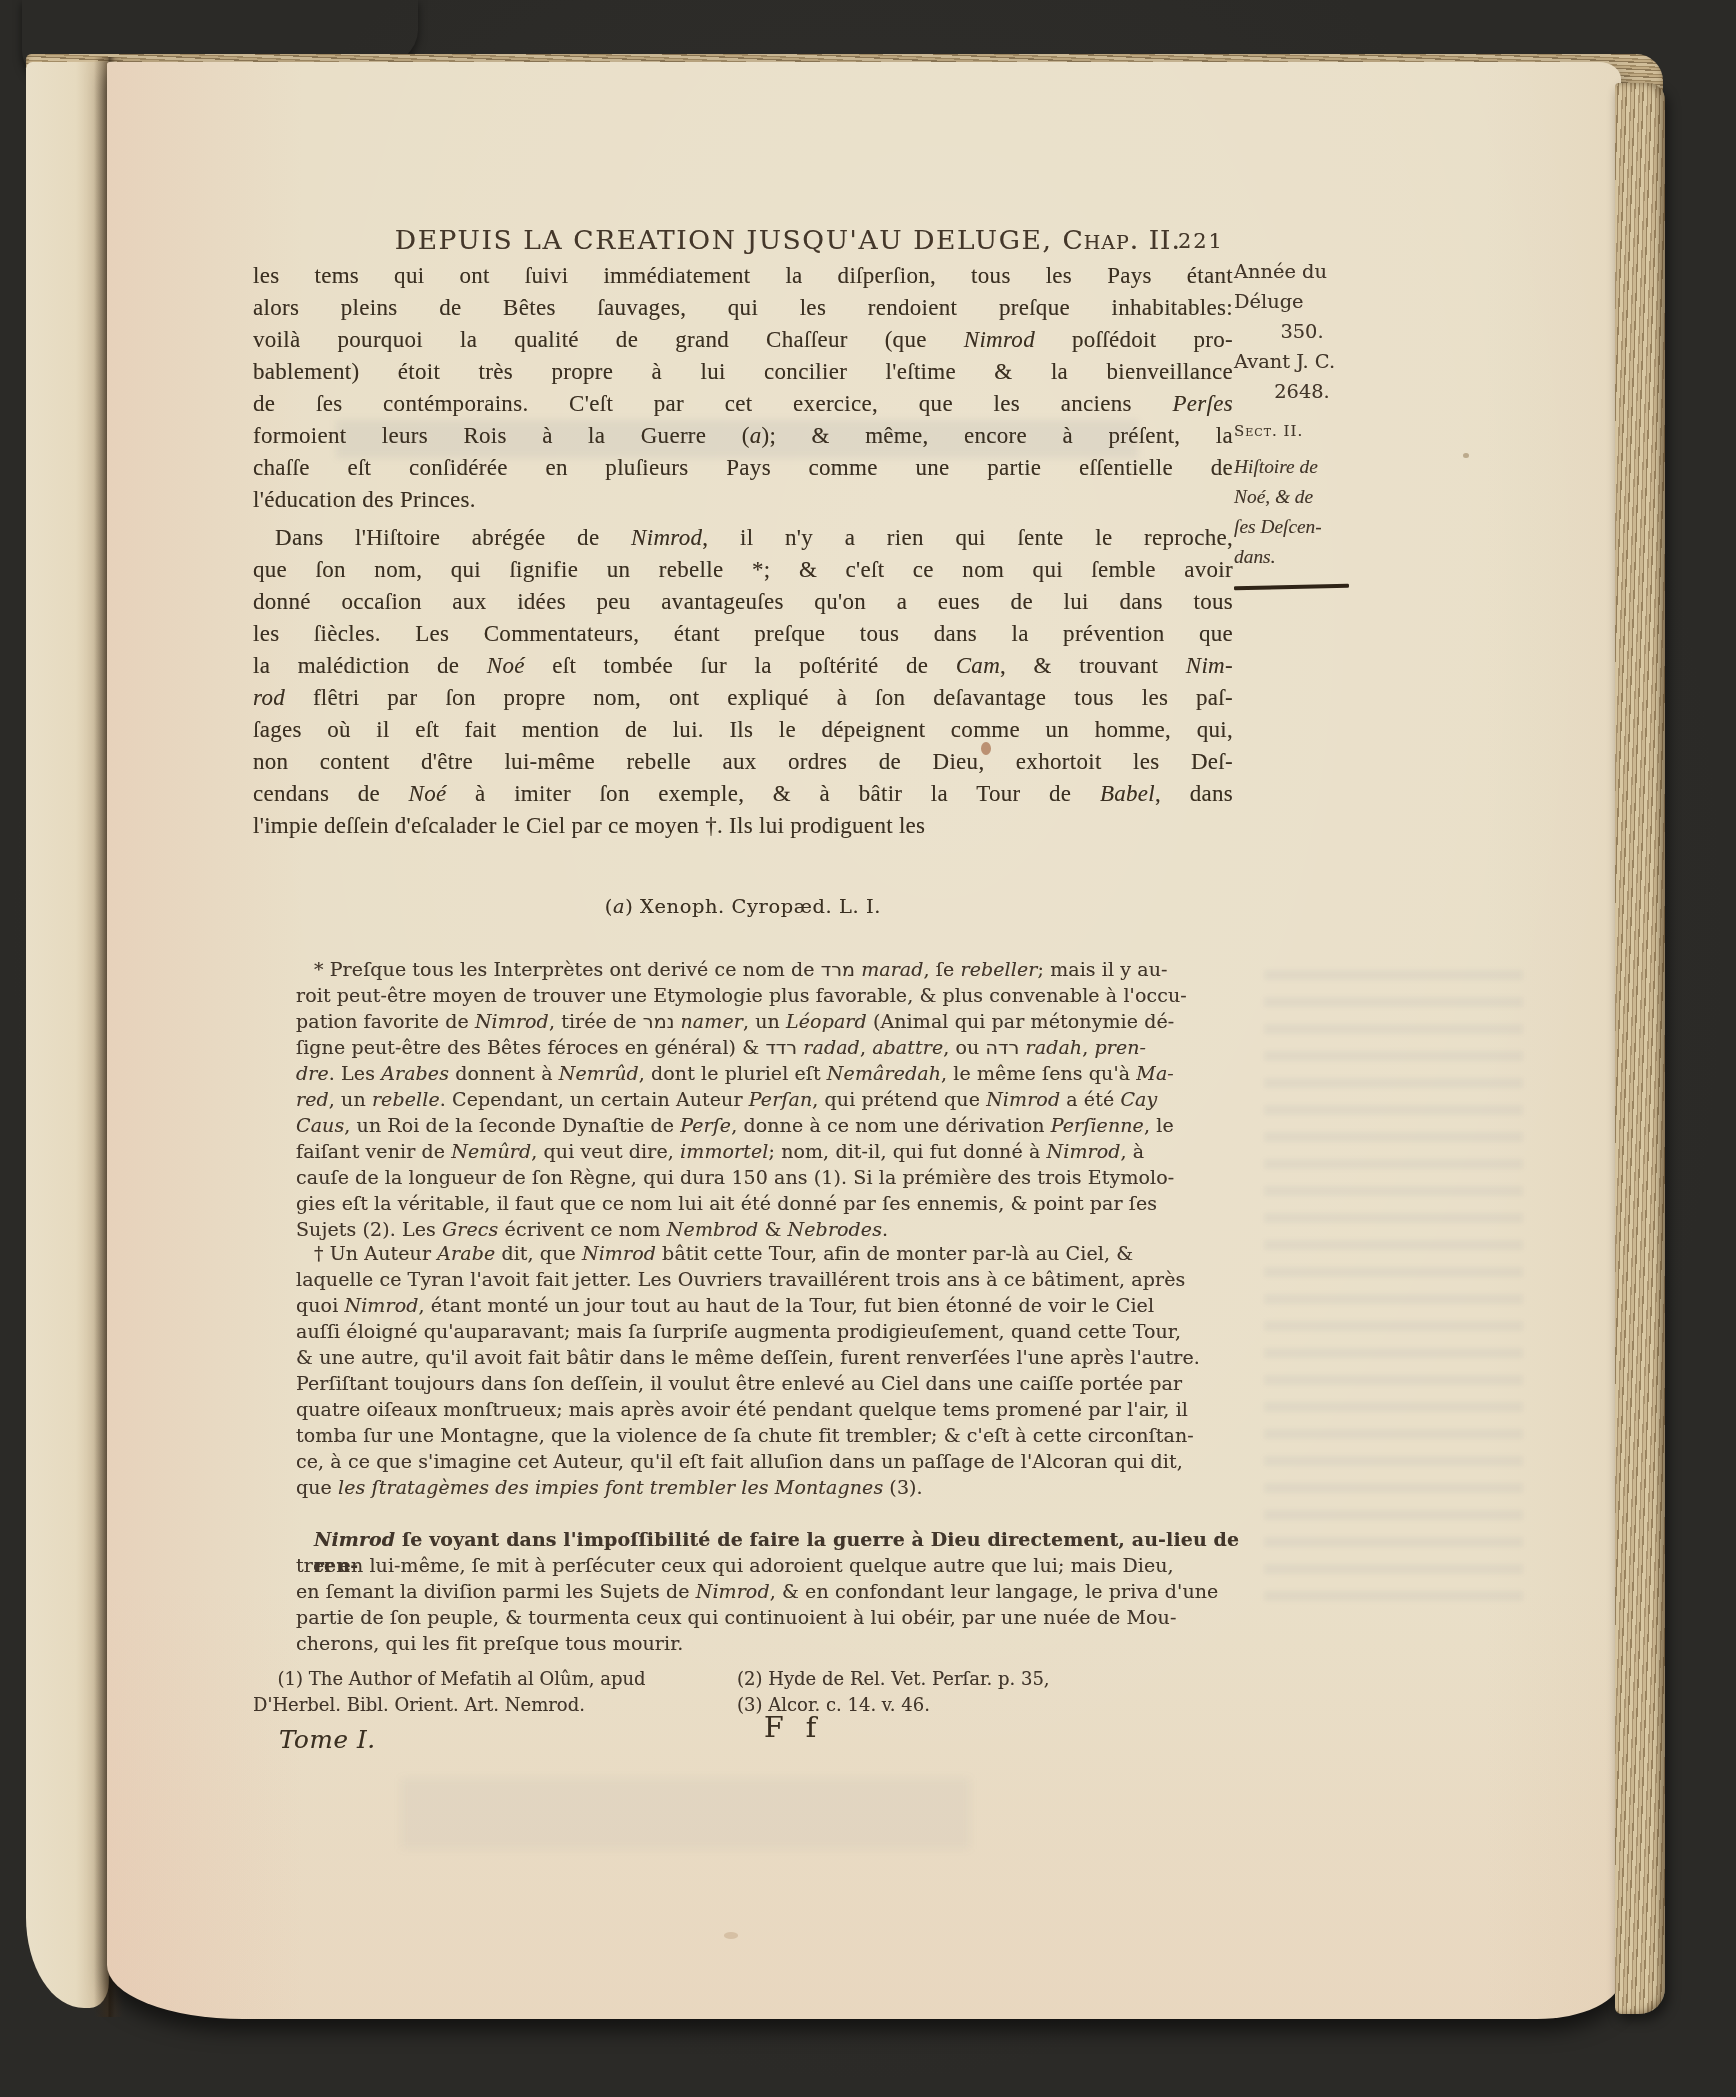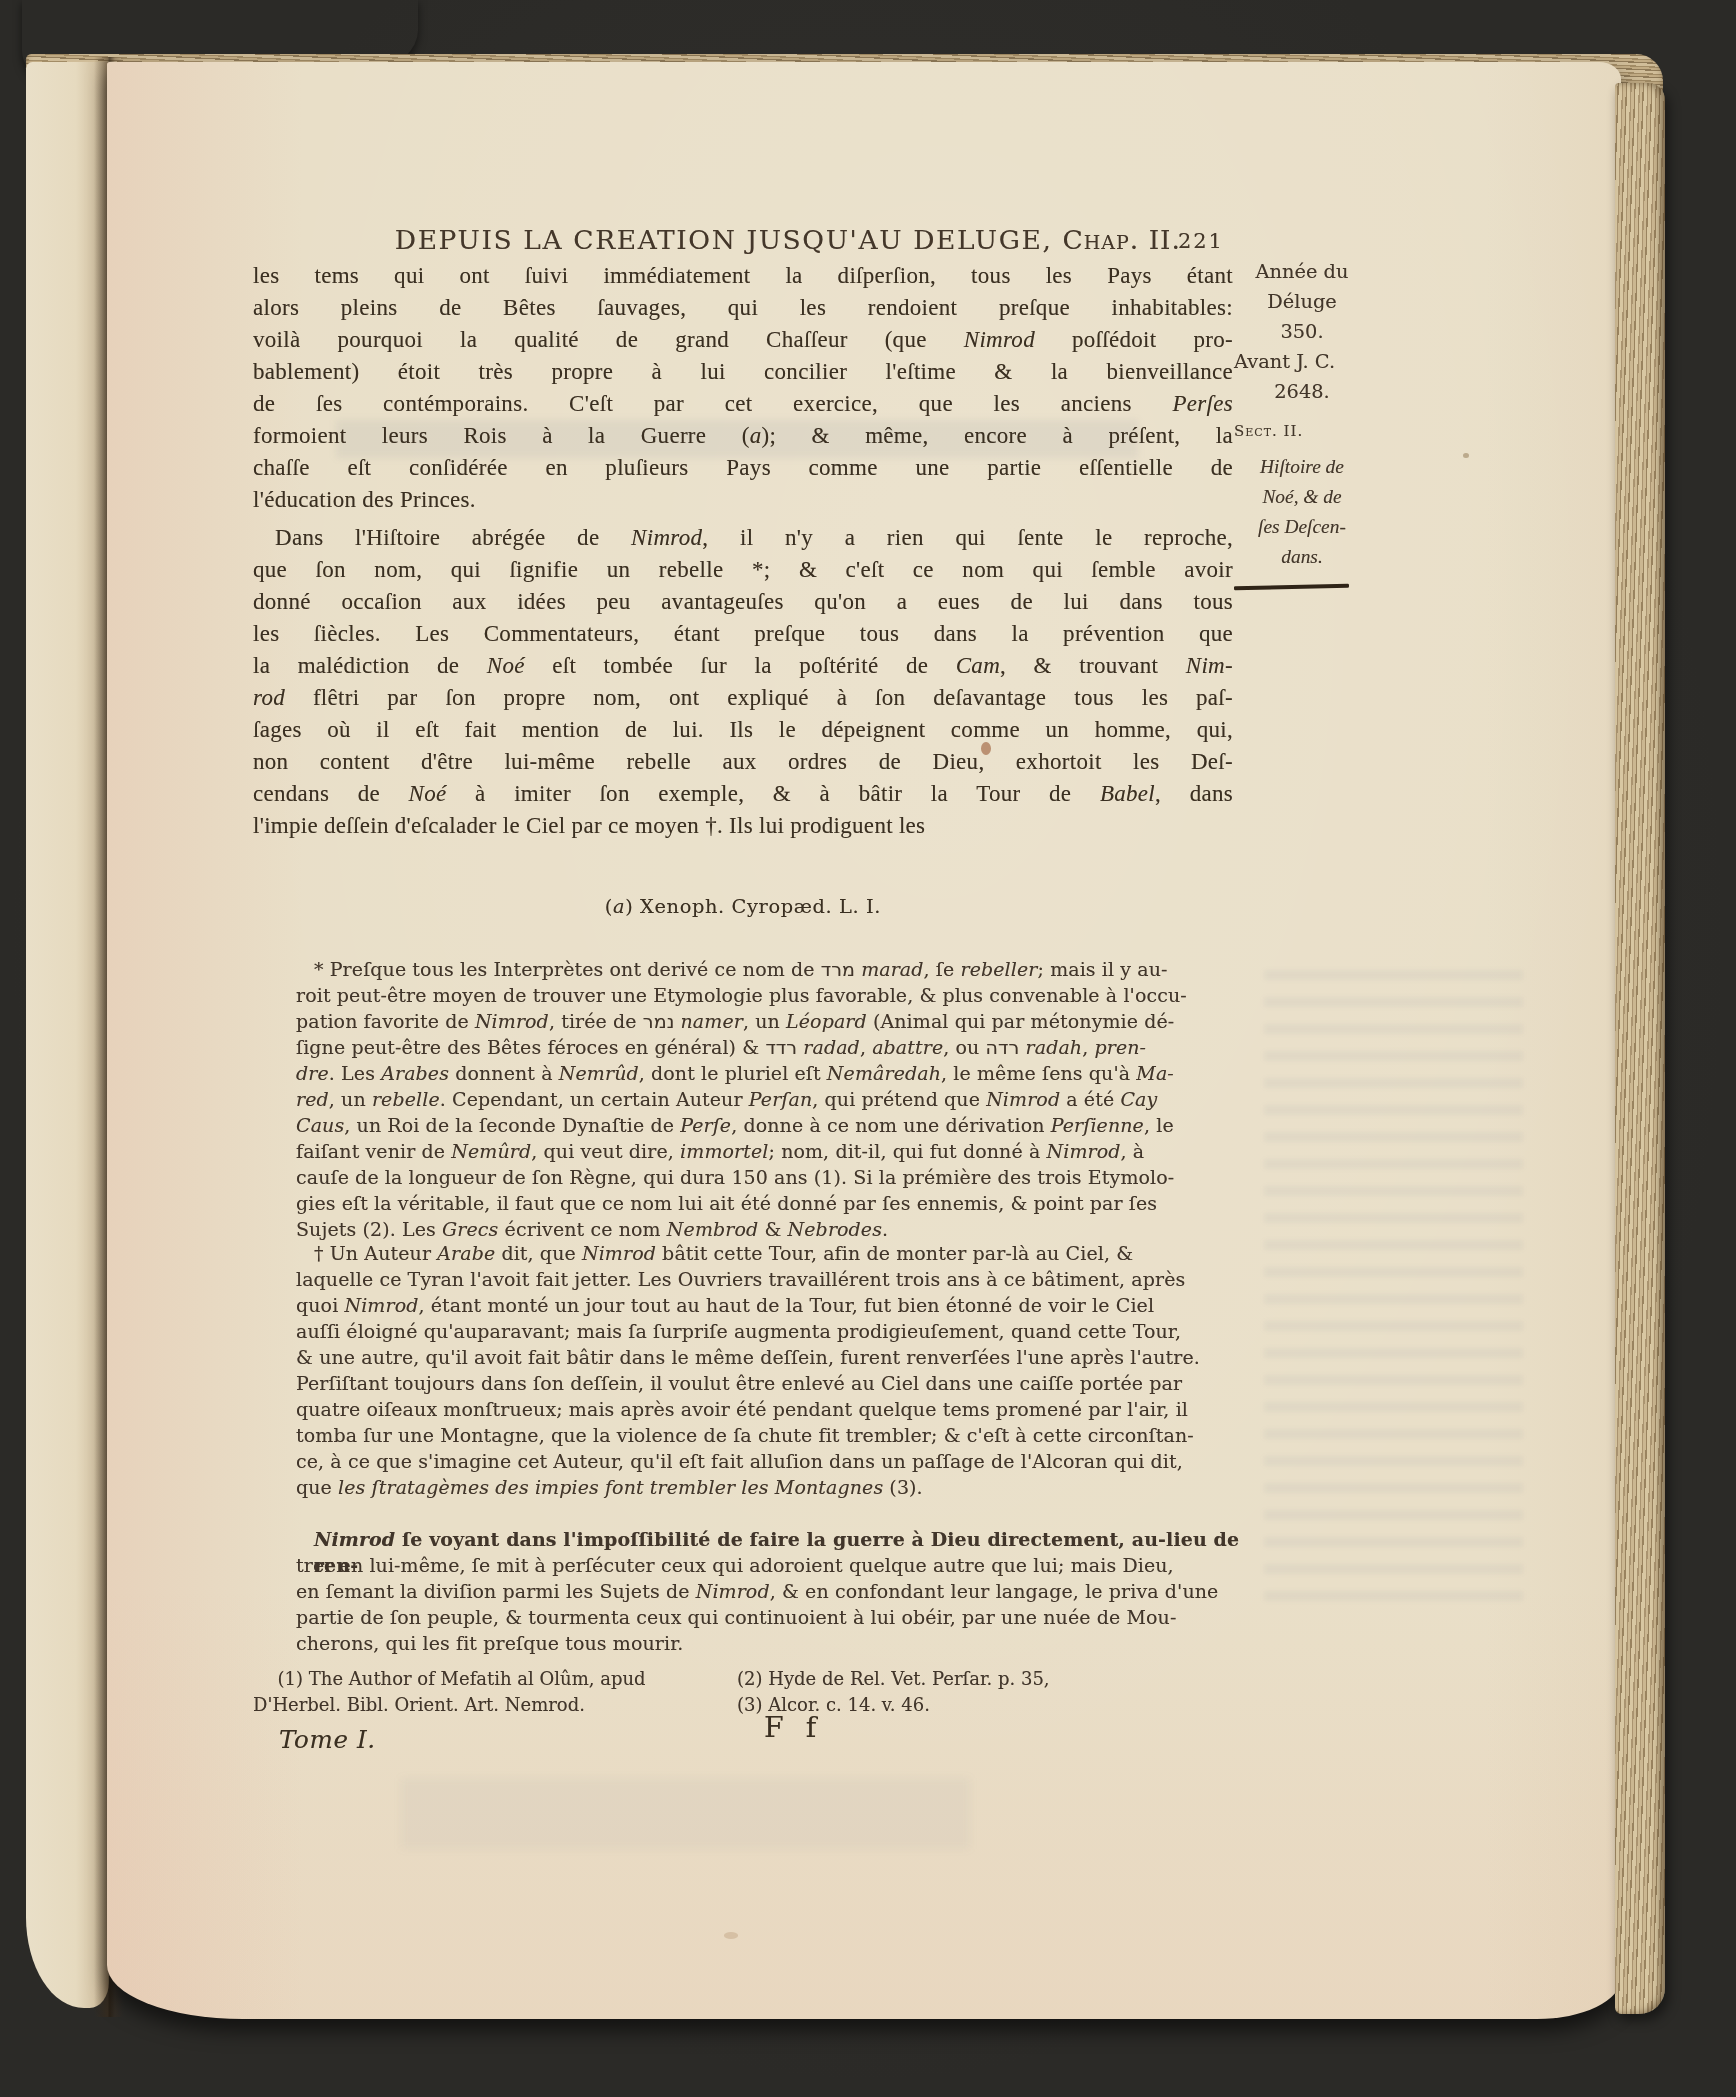--- a/index.html
+++ b/index.html
@@ -96,21 +96,21 @@
   .fn-dagger{left:249px; top:1240px; width:1006px;}
   .fn-nimrod{left:249px; top:1526px; width:1006px;}
   .refs{left:253px; top:1666px; width:989px; display:flex; font-size:18px; line-height:26px; color:#41352a;}
   .refs .col1{width:484px;}
   .refs .col2{width:453px;}
   .refs .r1{padding-left:24.6px;}
   .footer-tome{left:279px; top:1725px; font-size:24.6px; font-style:italic; letter-spacing:0.6px;}
   .footer-sig{left:764px; top:1711px; font-size:28.4px; letter-spacing:6.5px;}
   
   .margin{left:1234px; top:257px; width:136px; font-size:19.4px; line-height:30px; color:#42362a;}
-  .margin .tline{height:30px;text-align:center;}
+  .margin .tline{height:30px;}
   .m-center{text-align:center; height:30px;}
   .m-sect{margin-top:9px; font-size:15px; height:36px;}
   .m-title{font-style:italic;font-family:Liberation Serif, serif;}
   .margin-rule{margin-top:13px; width:115px; height:3.9px; background:#2f2417; transform:rotate(-1.2deg); border-radius:1.3px;}
 </style>
 </head>
 <body>
 
 <div class="scene">
 

